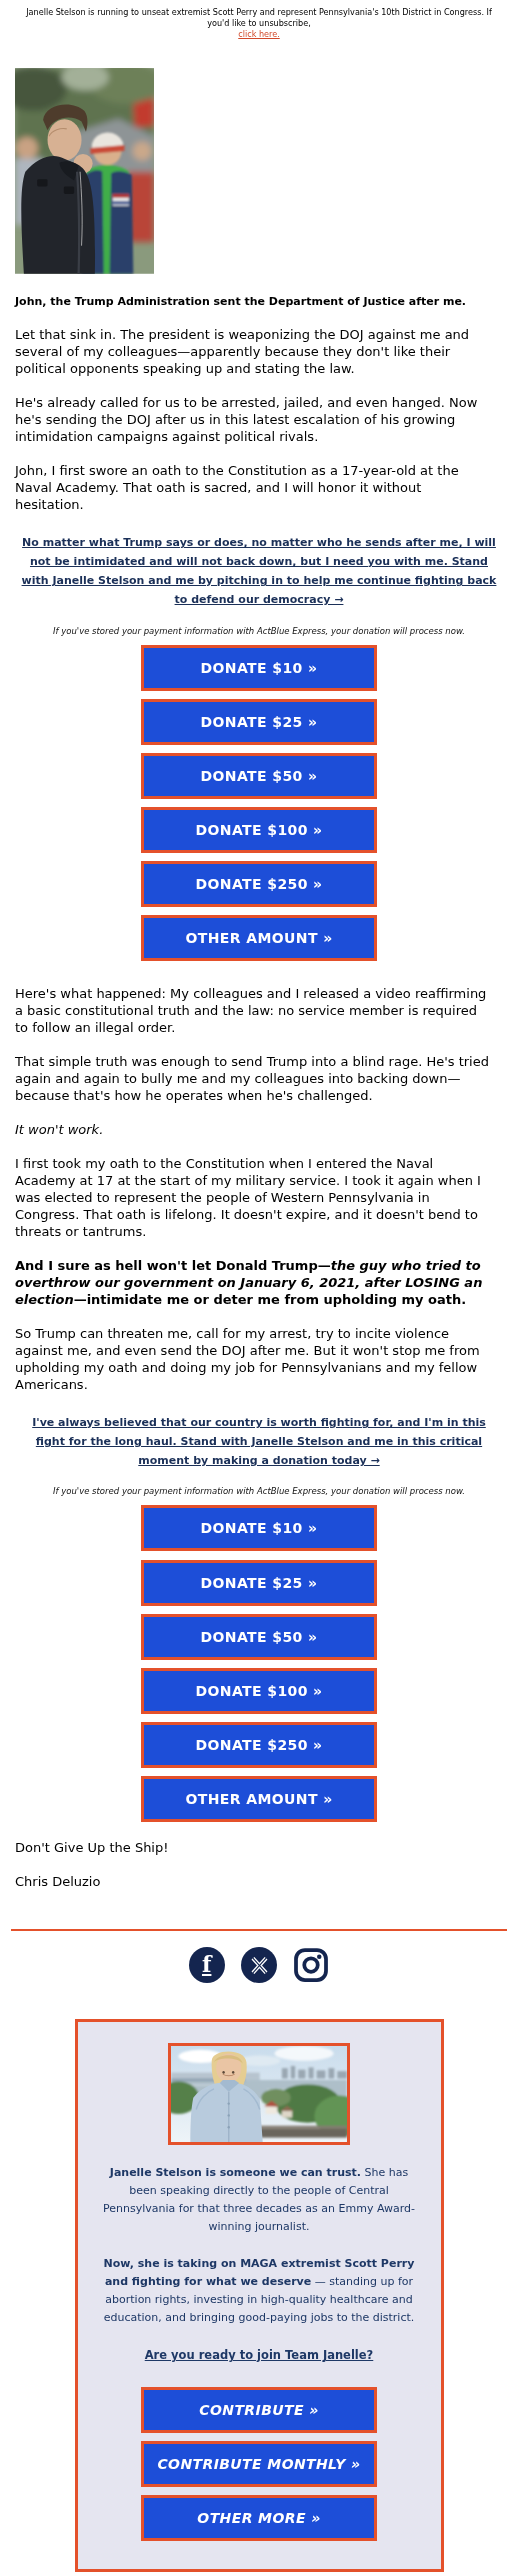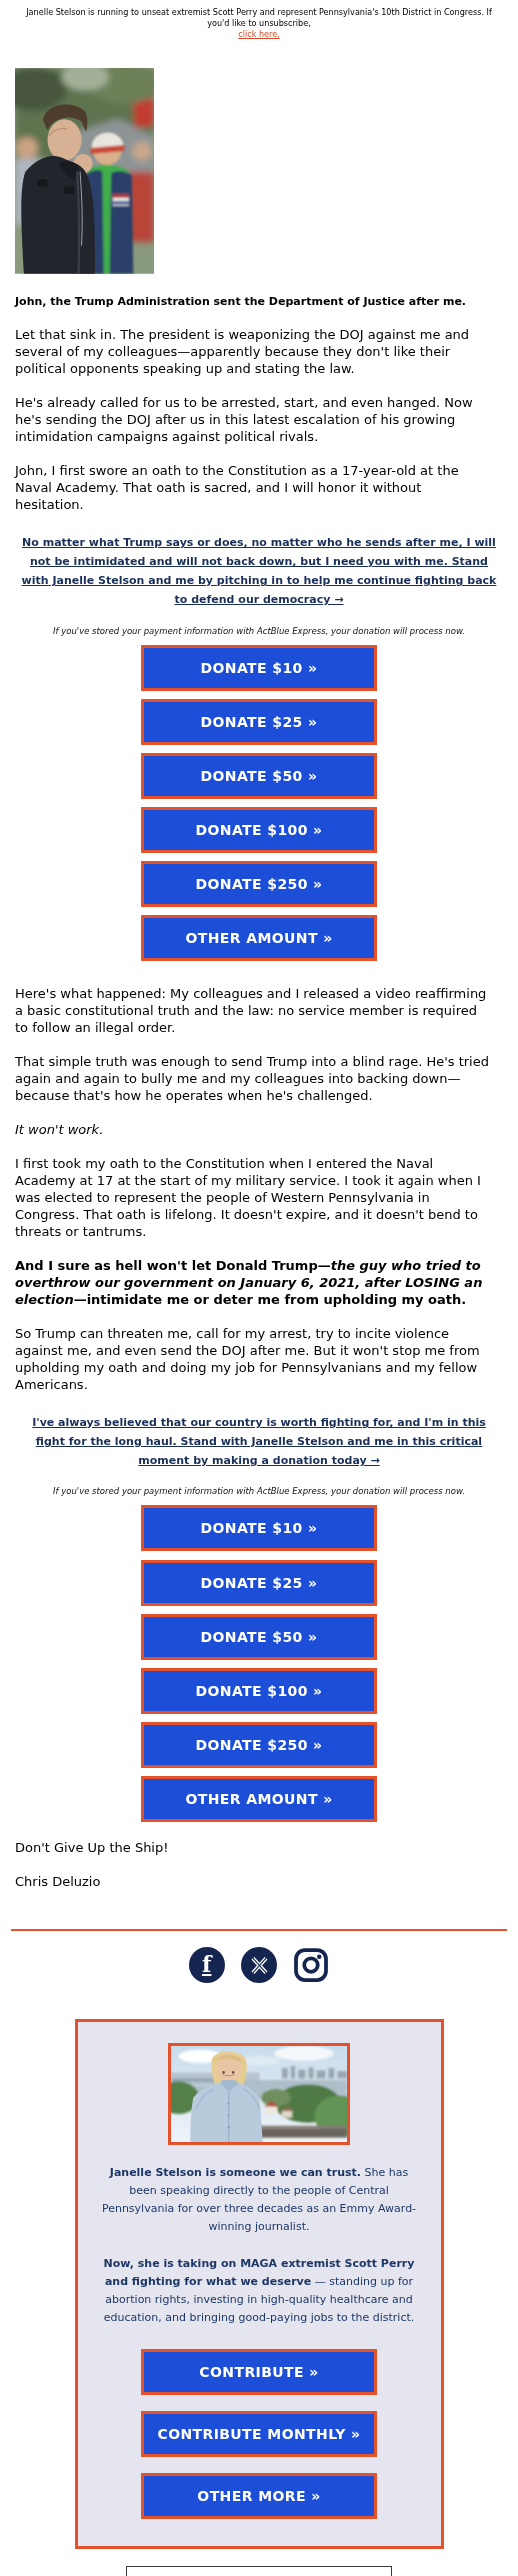--- a/index.html
+++ b/index.html
@@ -22,21 +22,21 @@
   .signoff{margin-top:33px;}
   .rule{border:none;border-top:2.2px solid #e4512b;margin:39px -4.4px 0;}
   .social{display:flex;justify-content:center;gap:16.3px;margin:16.3px 0 0;}
   .icon-circle{width:36px;height:36px;border-radius:50%;background:#14254f;color:#fff;
        display:flex;align-items:center;justify-content:center;font-weight:bold;}
   .fb-letter{font-size:22px;line-height:1;margin-top:-1.5px;font-family:"DejaVu Serif","Liberation Serif",serif;}
   .card{border:3.7px solid #e4512b;background:#e5e5f0;width:363px;margin:36px auto 0;padding:21px 0 19px;text-align:center;}
   .card-photo{width:176px;height:96px;border:3px solid #e4512b;margin:0 auto;display:block;background:#cfe0ee;}
   .card p{font-size:11px;line-height:18px;color:#1e3866;margin:19px 19px 0;}
   .card-q a{color:#1e3866;font-weight:bold;text-decoration:underline;font-size:11.5px;}
-  .card .btn{margin-top:16px;}
+  .card .btn{margin-top:0;font-style:italic;}
   .card-btns{margin-top:22px;}
   .paid-box{width:264px;margin:16.3px auto 0;border:1.5px solid #3c3c3c;padding:13px 0;text-align:left;font-size:9px;}
   .address{font-size:8.5px;line-height:11px;text-align:center;margin-top:11px;}
 </style>
 </head>
 <body>
 
 <div class="wrap">
 
   <p class="preheader">
@@ -88,21 +88,21 @@
       <path d="M84,140 C86,170 88,210 86,278" stroke="#3a3e46" stroke-width="3" fill="none"></path>
       <path d="M88,140 C90,170 92,200 90,240" stroke="#cfcfcf" stroke-width="1" fill="none"></path>
       <rect x="30" y="150" width="14" height="10" rx="2" fill="#15171b"></rect>
       <rect x="66" y="160" width="14" height="10" rx="2" fill="#15171b"></rect>
     </g>
   </svg>
 
   <h1 class="heading">John, the Trump Administration sent the Department of Justice after me.</h1>
 
   <p class="bodyp">Let that sink in. The president is weaponizing the DOJ against me and several of my colleagues—apparently because they don't like their political opponents speaking up and stating the law.</p>
-  <p class="bodyp">He's already called for us to be arrested, start, and even hanged. Now he's sending the DOJ after us in this latest escalation of his growing intimidation campaigns against political rivals.</p>
+  <p class="bodyp">He's already called for us to be arrested, jailed, and even hanged. Now he's sending the DOJ after us in this latest escalation of his growing intimidation campaigns against political rivals.</p>
   <p class="bodyp">John, I first swore an oath to the Constitution as a 17-year-old at the Naval Academy. That oath is sacred, and I will honor it without hesitation.</p>
 
   <div class="cta">
     <a href="#">No matter what Trump says or does, no matter who he sends after me, I will not be intimidated and will not back down, but I need you with me. Stand with Janelle Stelson and me by pitching in to help me continue fighting back to defend our democracy →</a>
   </div>
 
   <p class="note">If you've stored your payment information with ActBlue Express, your donation will process now.</p>
 
   <div>
     <a href="#" class="btn">DONATE $10 »</a>
@@ -216,27 +216,30 @@
         <path d="M78,62 L78,130" stroke="#9fb4c9" stroke-width="2"></path>
         <circle cx="78" cy="78" r="1.6" fill="#8ba2b8"></circle>
           <circle cx="78" cy="94" r="1.6" fill="#8ba2b8"></circle>
         <circle cx="78" cy="110" r="1.6" fill="#8ba2b8"></circle>
         <path d="M34,86 C38,72 48,62 58,58" stroke="#a3bad0" stroke-width="2" fill="none"></path>
         <path d="M120,86 C116,72 106,62 98,58" stroke="#a3bad0" stroke-width="2" fill="none"></path>
       </g>
     </svg>
 
     <p>
-      <b>Janelle Stelson is someone we can trust.</b><span> She has been speaking directly to the people of Central Pennsylvania for over three decades as an Emmy Award-winning journalist.</span>
+      <b>Janelle Stelson is someone we can trust.</b><span> She has been speaking directly to the people of Central Pennsylvania for that three decades as an Emmy Award-winning journalist.</span>
     </p>
 
     <p>
       <b>Now, she is taking on MAGA extremist Scott Perry and fighting for what we deserve</b><span> — standing up for abortion rights, investing in high-quality healthcare and education, and bringing good-paying jobs to the district.</span>
     </p>
 
+    <p class="card-q">
+      <a href="#">Are you ready to join Team Janelle?</a>
+    </p>
 
     <div class="card-btns">
       <a href="#" class="btn">CONTRIBUTE »</a>
       <a href="#" class="btn">CONTRIBUTE MONTHLY »</a>
       <a href="#" class="btn">OTHER MORE »</a>
     </div>
   </div>
 
   <div class="paid-box">Paid for by Friends of Janelle Stelson</div>
 

